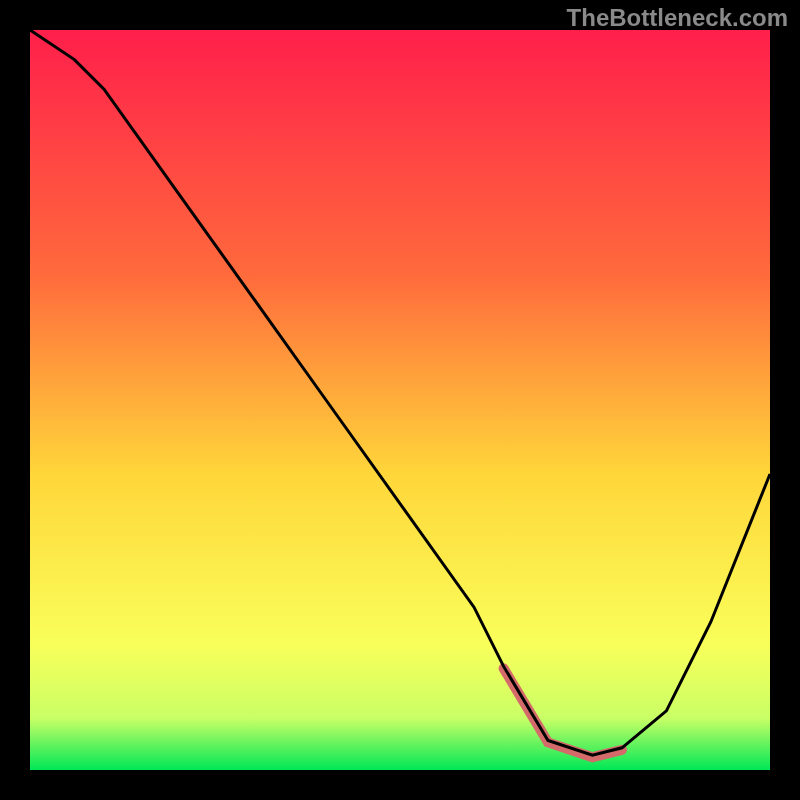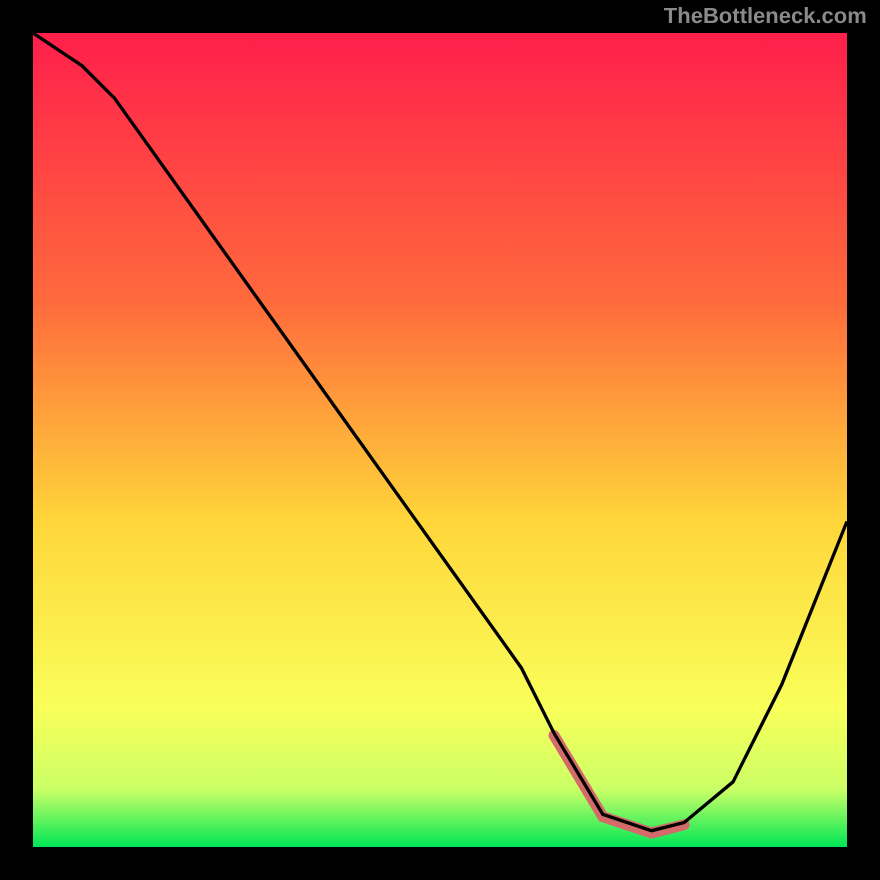--- a/index.html
+++ b/index.html
@@ -8,21 +8,21 @@
     position: relative;
     width: 800px;
     height: 800px;
     background: #000;
   }
   .watermark {
     position: absolute;
     top: 4px;
     right: 12px;
     font-family: Arial, sans-serif;
-    font-size: 20px;
+    font-size: 24px;
     font-weight: bold;
     color: #8a8a8a;
     z-index: 10;
     margin-left: 14px;
   }
   .plot {
     position: absolute;
     left: 30px;
     top: 30px;
     width: 740px;

